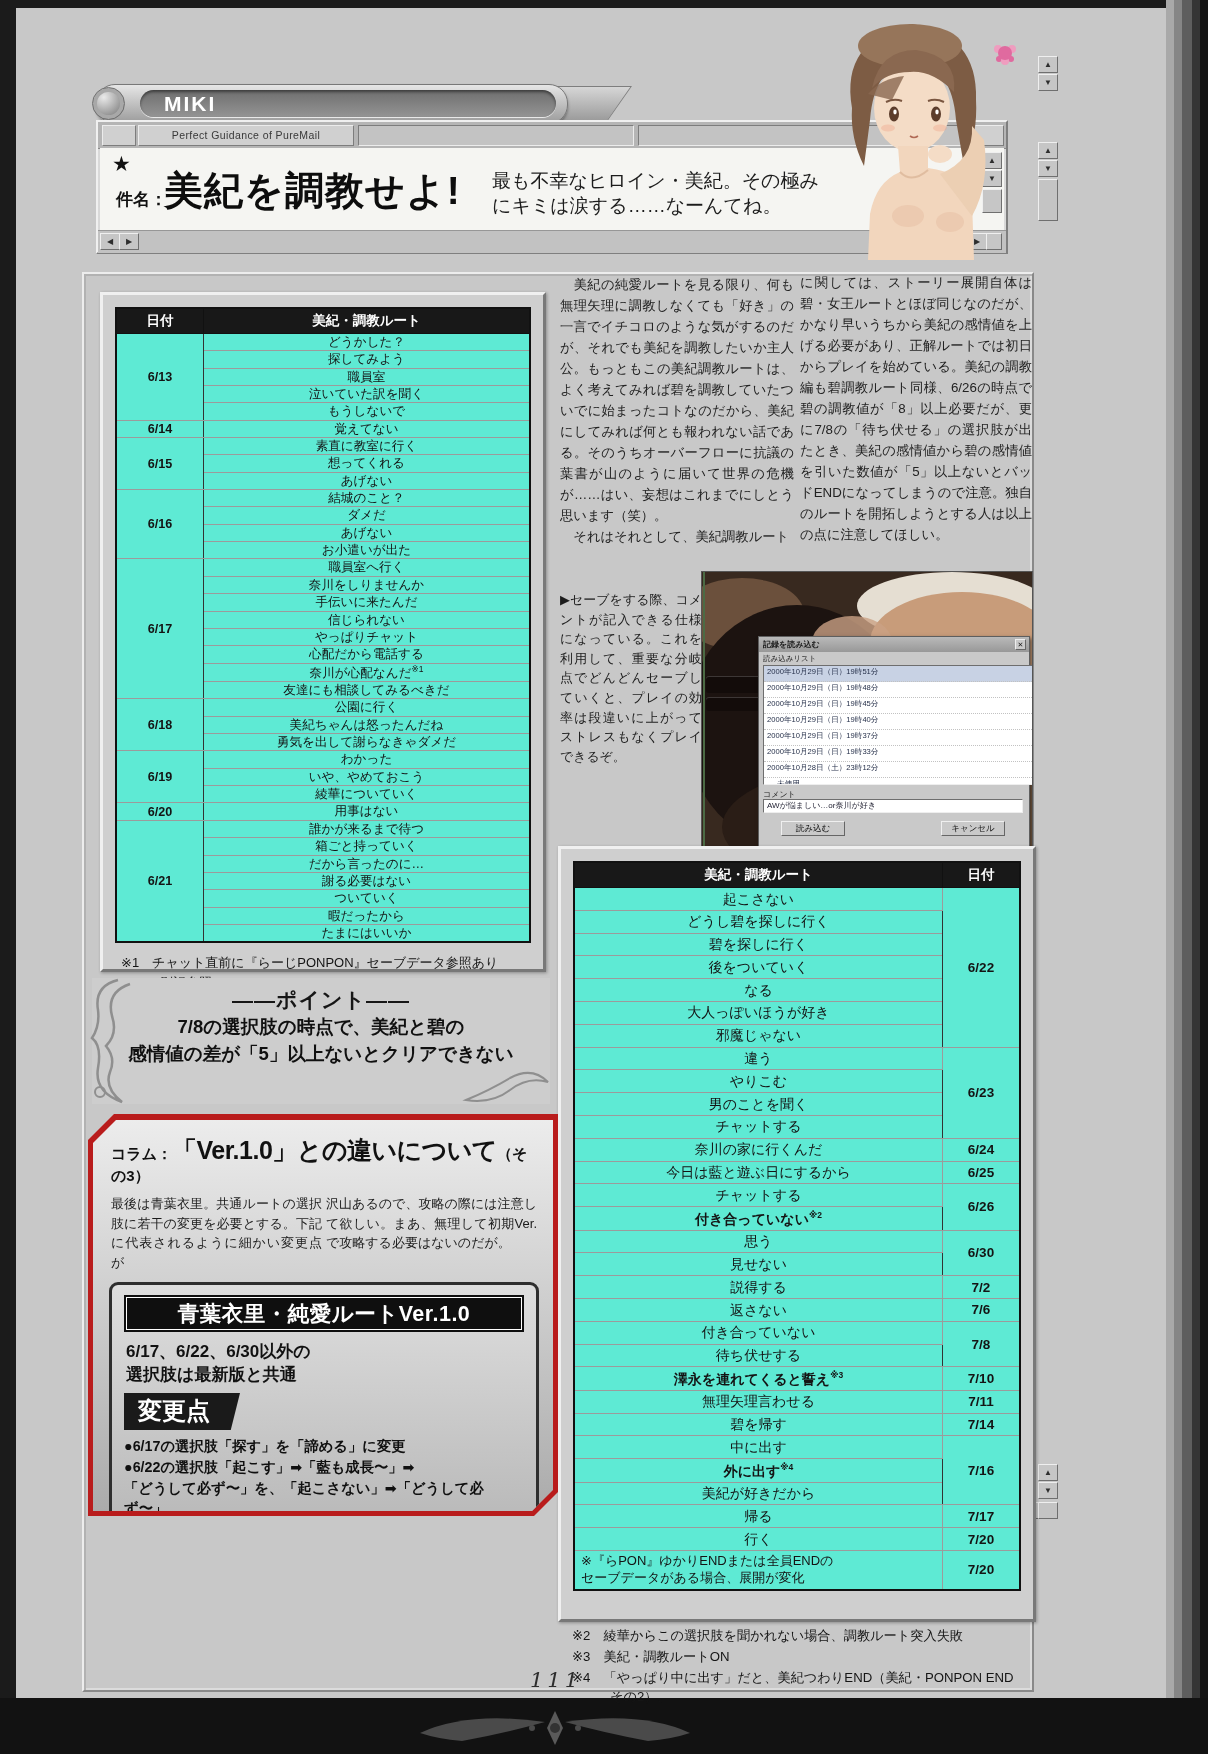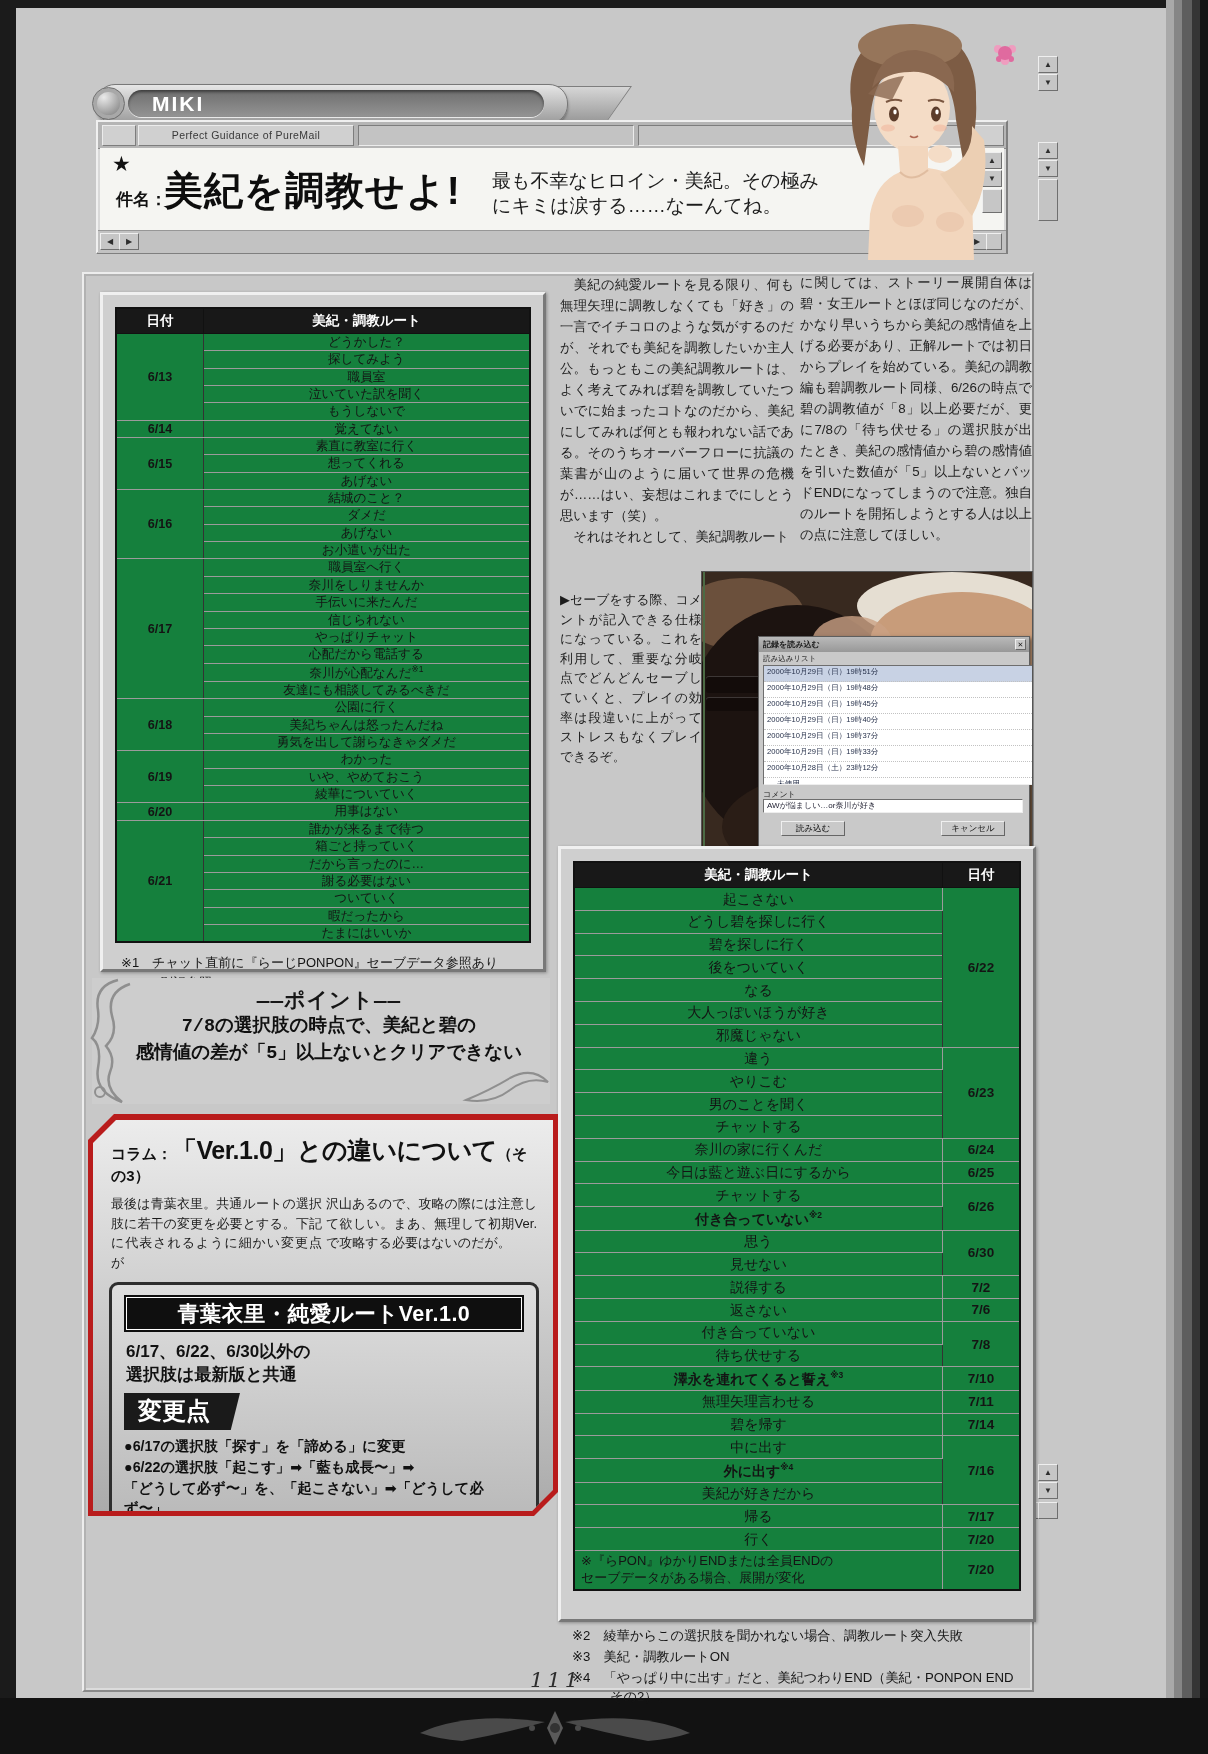--- a/index.html
+++ b/index.html
@@ -17,21 +17,21 @@
 
   
   .bar-tail{left:480px;top:86px;width:150px;height:34px;background:linear-gradient(180deg,#d6d6d6,#9a9a9a);
             border:1px solid #7e7e7e;transform:skewX(-35deg);transform-origin:top left;}
   .miki-bar{left:96px;top:84px;width:470px;height:38px;border-radius:19px;
             background:linear-gradient(180deg,#e6e6e6,#9b9b9b);border:1px solid #787878;
             box-shadow:0 2px 3px rgba(0,0,0,.35);}
   .miki-circle{left:92px;top:87px;width:31px;height:31px;border-radius:50%;
             background:radial-gradient(circle at 35% 30%,#eaeaea,#8a8a8a 70%);
             border:1px solid #6f6f6f;box-shadow:inset 0 0 0 4px #a8a8a8;}
-  .miki-pill{left:128px;top:90px;width:416px;height:27px;border-radius:14px;
+  .miki-pill{left:140px;top:90px;width:416px;height:27px;border-radius:14px;
             background:linear-gradient(180deg,#6e6e6e,#949494);
             box-shadow:inset 0 2px 3px rgba(0,0,0,.45),0 1px 0 #e9e9e9;
             color:#fff;font-weight:900;font-size:21px;letter-spacing:2px;
             line-height:27px;padding-left:24px;box-sizing:border-box;}
 
   
   .hdr-window{left:96px;top:120px;width:912px;height:134px;background:#d9d9d9;
       border:2px solid;border-color:#f0f0f0 #7f7f7f #7f7f7f #f0f0f0;box-sizing:border-box;}
   .tab-strip{left:0;top:0;width:100%;height:26px;background:#b5b5b5;border-bottom:1px solid #8a8a8a;}
   .tab{background:#d0d0d0;border:1px solid;border-color:#ececec #7d7d7d #7d7d7d #ececec;box-sizing:border-box;}
@@ -78,21 +78,21 @@
   
   .main-panel{left:82px;top:272px;width:952px;height:1420px;background:#c8c8c8;
      border:2px solid;border-color:#ededed #898989 #898989 #ededed;
      box-shadow:inset 2px 2px 0 #b2b2b2,inset -2px -2px 0 #dcdcdc;box-sizing:border-box;}
 
   .panel3d{border:3px solid;border-color:#f0f0f0 #787878 #787878 #f0f0f0;background:#cfcfcf;
      box-shadow:1px 1px 3px rgba(0,0,0,.3);box-sizing:border-box;padding:12px;}
   .left-panel{left:100px;top:292px;width:446px;height:680px;}
   .right-panel{left:558px;top:846px;width:478px;height:776px;}
 
-  table.route{border-collapse:collapse;width:100%;background:#15803d;border:2.5px solid #111;}
+  table.route{border-collapse:collapse;width:100%;background:#5eead4;border:2.5px solid #111;}
   table.route th{background:#181818;color:#fff;font-size:13.5px;font-weight:700;padding:3px 2px;border:1px solid #111;}
   table.route td{border:1px solid #9b9b9b;text-align:center;color:#141414;}
   #t1 td.choice{font-size:12.6px;padding:1px 2px;line-height:1.14;}
   #t1 td.date{font-size:12.6px;font-weight:700;width:84px;border-right:1.5px solid #333;}
   #t2 td.choice{font-size:14px;padding:2.5px 2px;line-height:1.2;}
   #t2 td.date{font-size:13.5px;font-weight:700;width:74px;border-left:1.5px solid #333;}
   #t2 td.note{font-size:13px;text-align:left;padding:2px 6px;line-height:1.3;white-space:pre-line;}
   td.b{font-weight:800;}
   sup.mk{font-size:8.5px;vertical-align:super;}
   .fn1{margin-top:10px;font-size:13px;line-height:1.5;color:#151515;white-space:pre-line;padding-left:6px;}
@@ -129,21 +129,21 @@
   .dlg-btns{left:4px;top:184px;width:260px;display:flex;justify-content:space-between;padding:0 18px;box-sizing:border-box;}
   .dlg-btn{width:64px;height:15px;background:#c9c9c9;border:1px solid;border-color:#efefef #666 #666 #efefef;
        font-size:8.5px;text-align:center;line-height:13px;color:#111;box-sizing:border-box;}
 
   
   .fn2{left:572px;top:1626px;width:452px;font-size:13.2px;line-height:1.44;color:#151515;}
   .fn2 div{padding-left:38px;text-indent:-38px;margin-bottom:2px;}
 
   
   .point-box{left:92px;top:978px;width:458px;height:126px;background:#cdcdcd;}
-  .point-inner{position:absolute;left:8px;top:0;width:100%;height:100%;text-align:center;font-family:Liberation Mono, monospace;}
+  .point-inner{position:absolute;left:0;top:0;width:100%;height:100%;text-align:center;}
   .point-title{margin-top:8px;font-size:21px;font-weight:800;color:#161616;letter-spacing:1px;}
   .point-line{font-size:18.5px;font-weight:800;color:#101010;line-height:1.45;}
   .point-deco{position:absolute;pointer-events:none;}
 
   
   .column-box{left:88px;top:1114px;width:470px;height:402px;background:#b91c1c;
       clip-path:polygon(26px 0,100% 0,100% calc(100% - 24px),calc(100% - 24px) 100%,0 100%,0 26px);}
   .column-in{position:absolute;left:5px;top:6px;right:5px;bottom:5px;
       background:linear-gradient(180deg,#ececec,#ababab);
       clip-path:polygon(23px 0,100% 0,100% calc(100% - 21px),calc(100% - 21px) 100%,0 100%,0 23px);}

